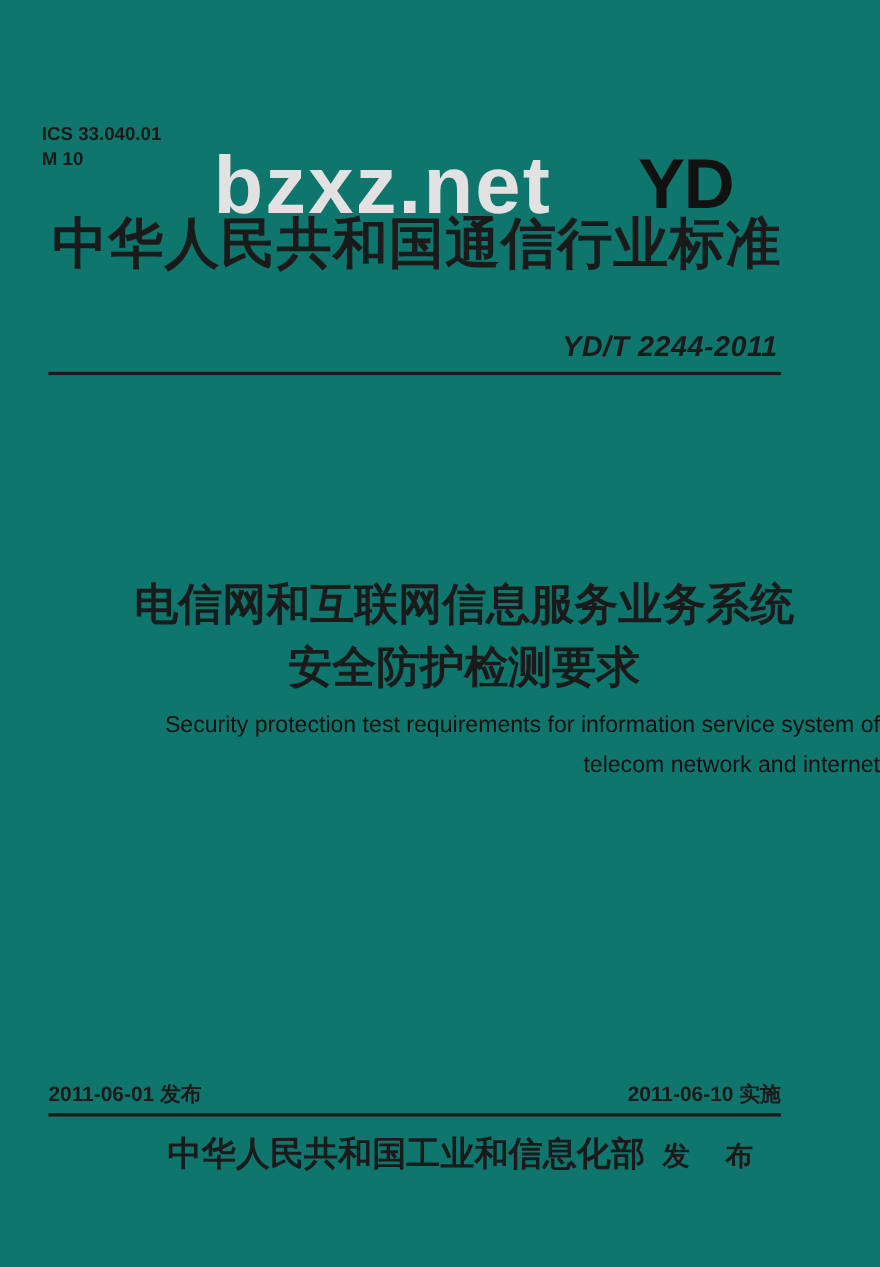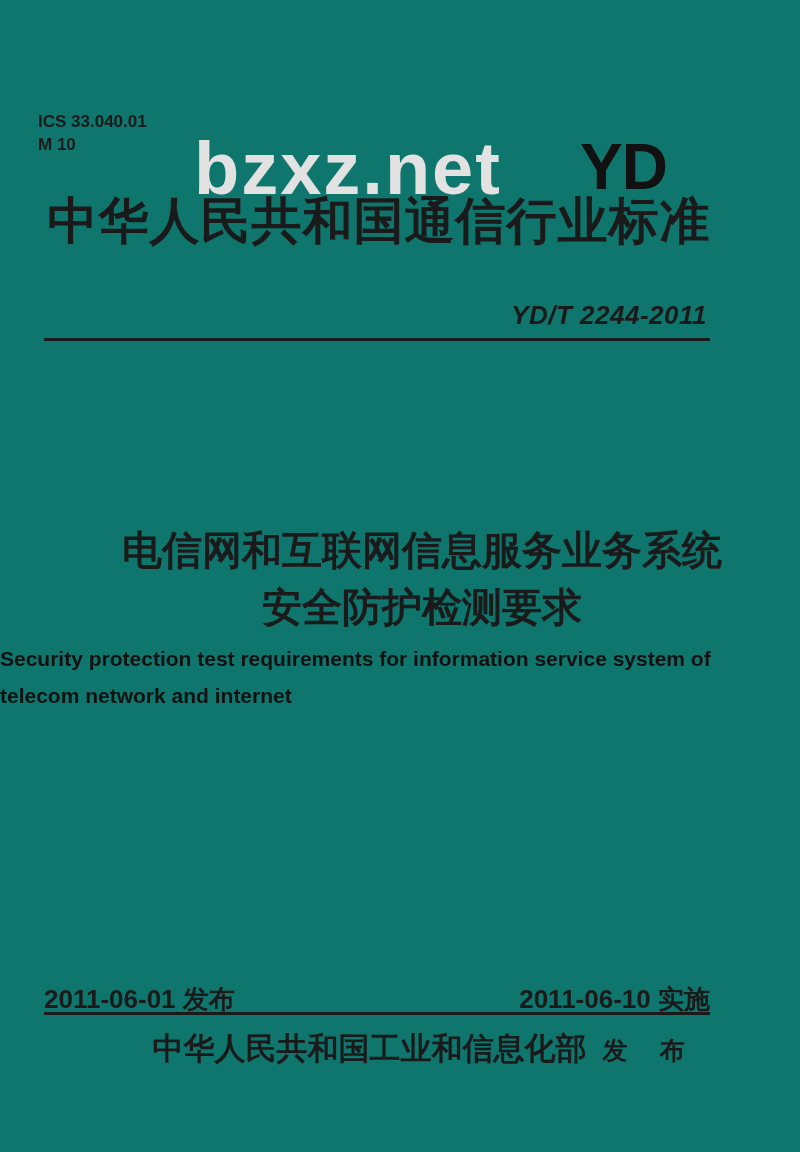--- a/index.html
+++ b/index.html
@@ -40,27 +40,27 @@
   .rule-top { top:338px; }
   .rule-bottom { top:1012px; }
   .title-cn {
     position:absolute; left:0; top:522px; width:800px;
     text-align:center; font-size:40px; font-weight:700; line-height:57px;
     letter-spacing:0px;
     padding-left:44px;
   }
   .title-en {
     position:absolute; left:0; top:640px; width:800px;
-    text-align:left; font-size:21px; font-weight:700; line-height:37px;
+    text-align:right; font-size:21px; font-weight:400; line-height:37px;
     color:#111111;
   }
   .dates-row {
     position:absolute; left:44px; top:982px; width:666px;
     display:flex; justify-content:space-between;
-    font-size:26px; font-weight:700;
+    font-size:19px; font-weight:700;
   }
   .publisher-row {
     position:absolute; left:12px; top:1028px; width:800px;
     text-align:center;
     font-family:"Liberation Serif", serif;
     font-size:31px; font-weight:700;
     white-space:nowrap;
     padding-left:26px;
   }
   .publisher-action {

